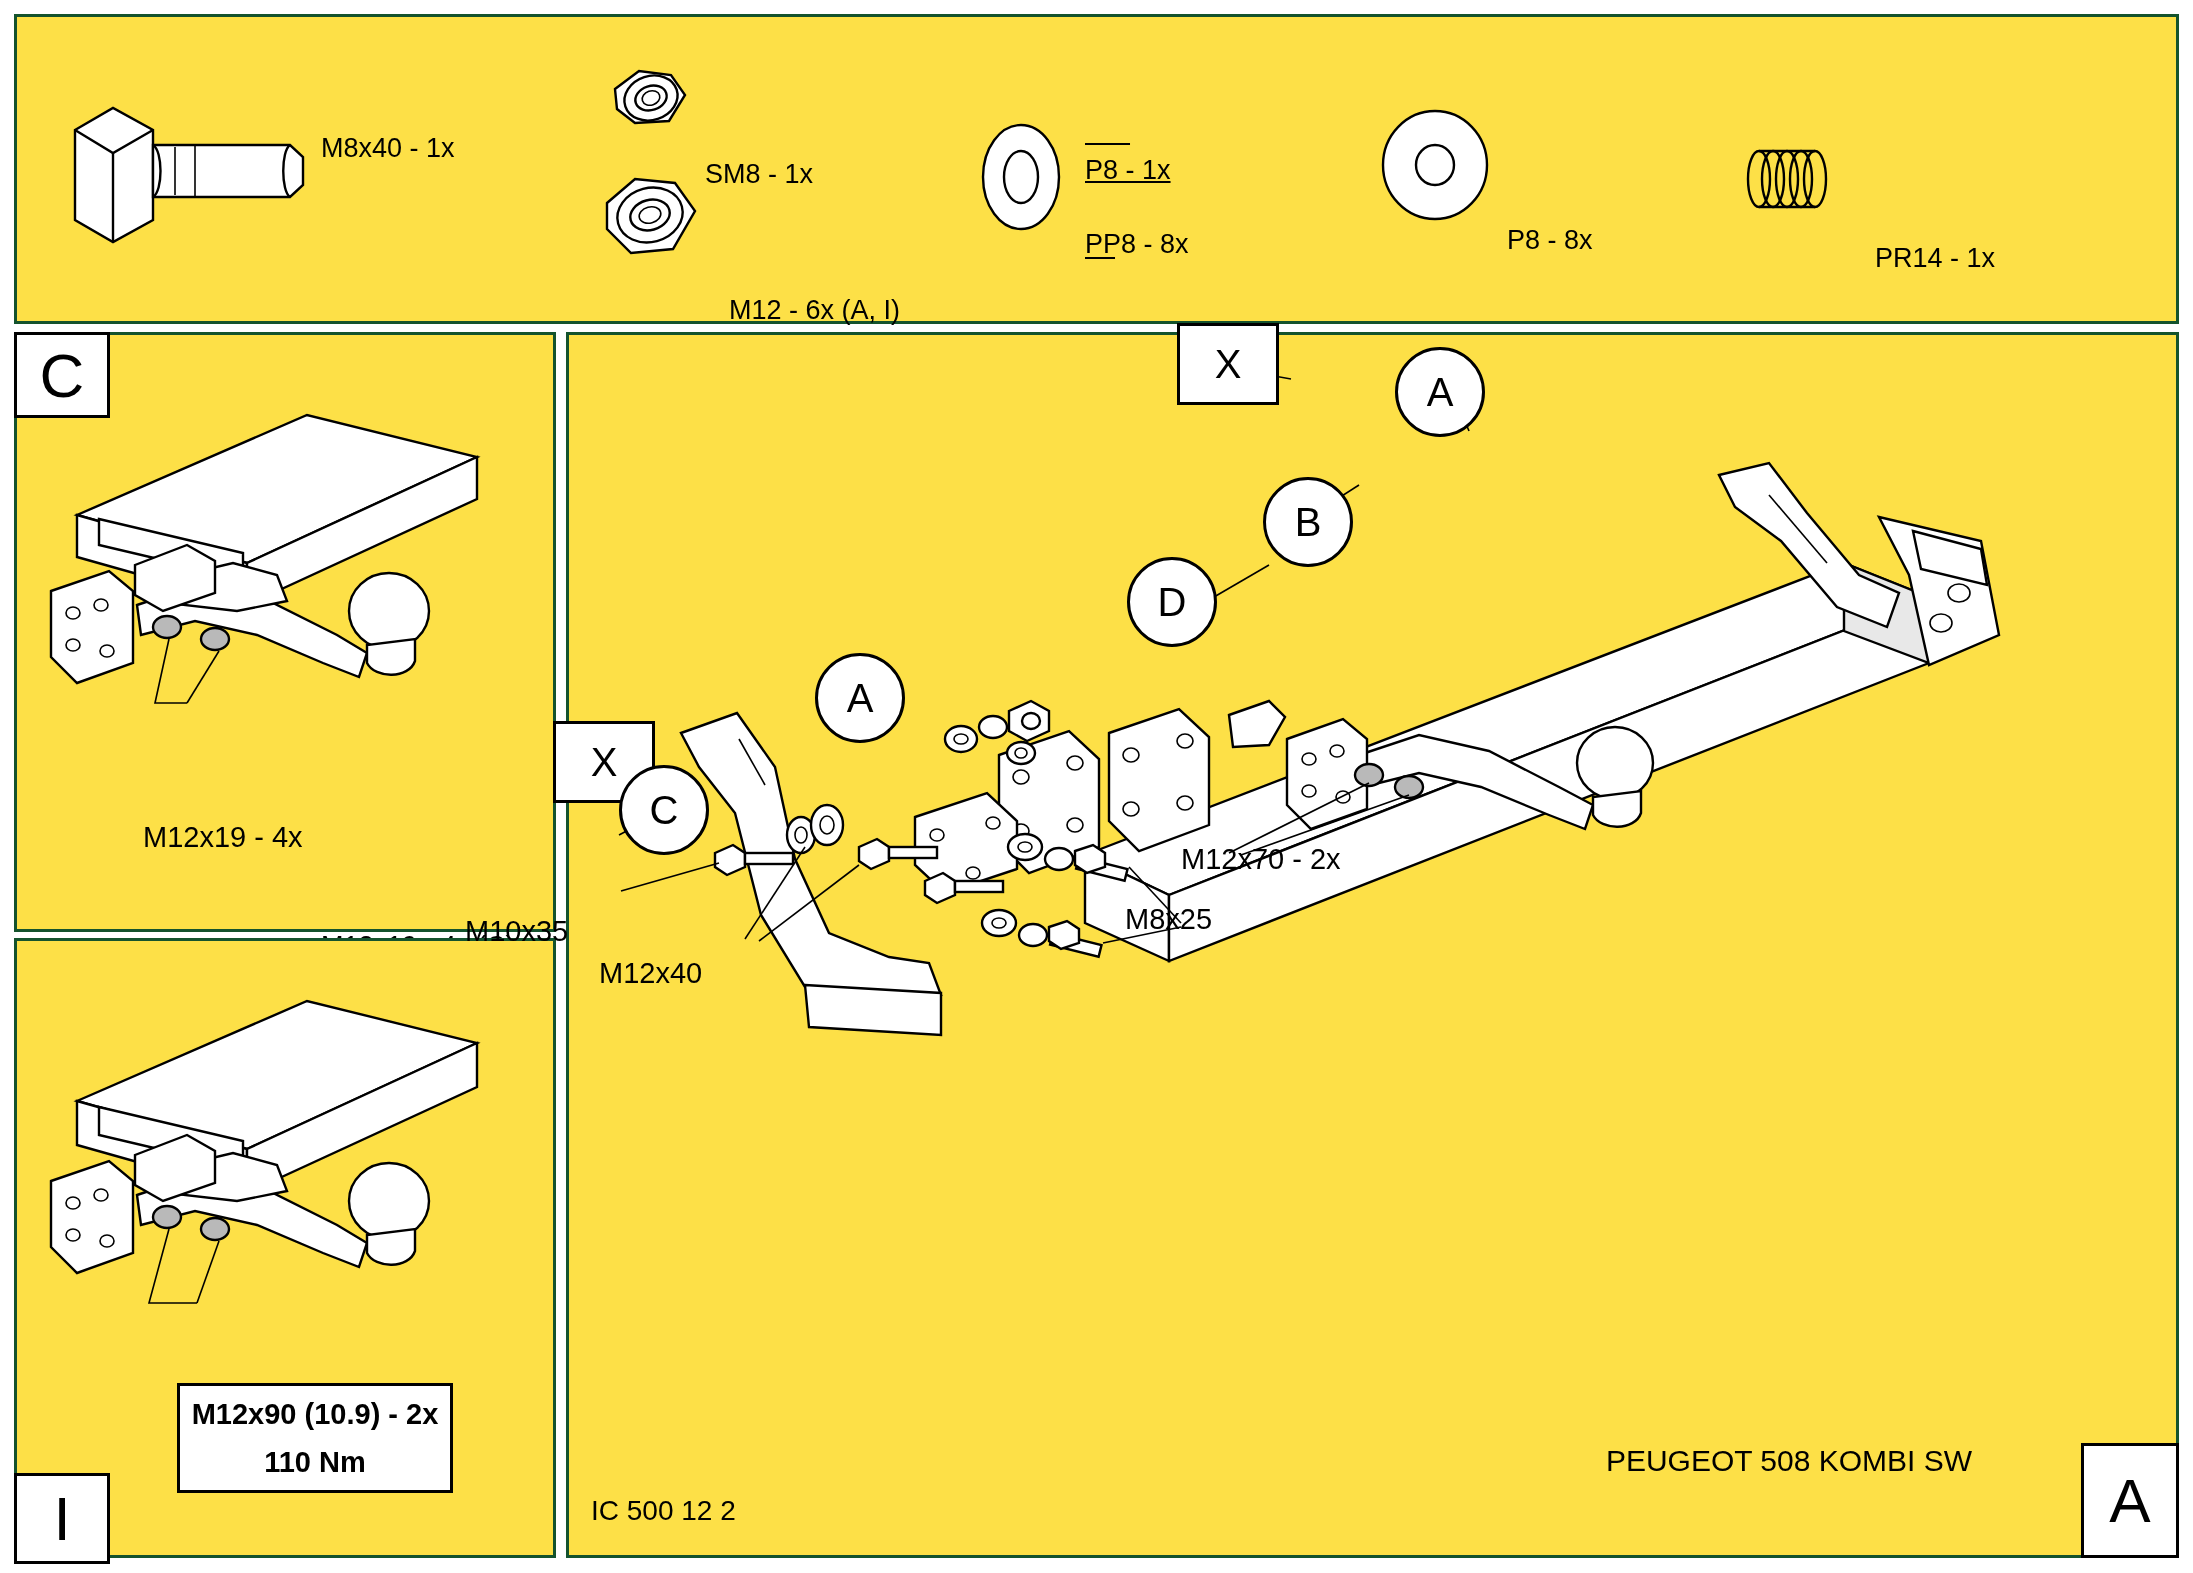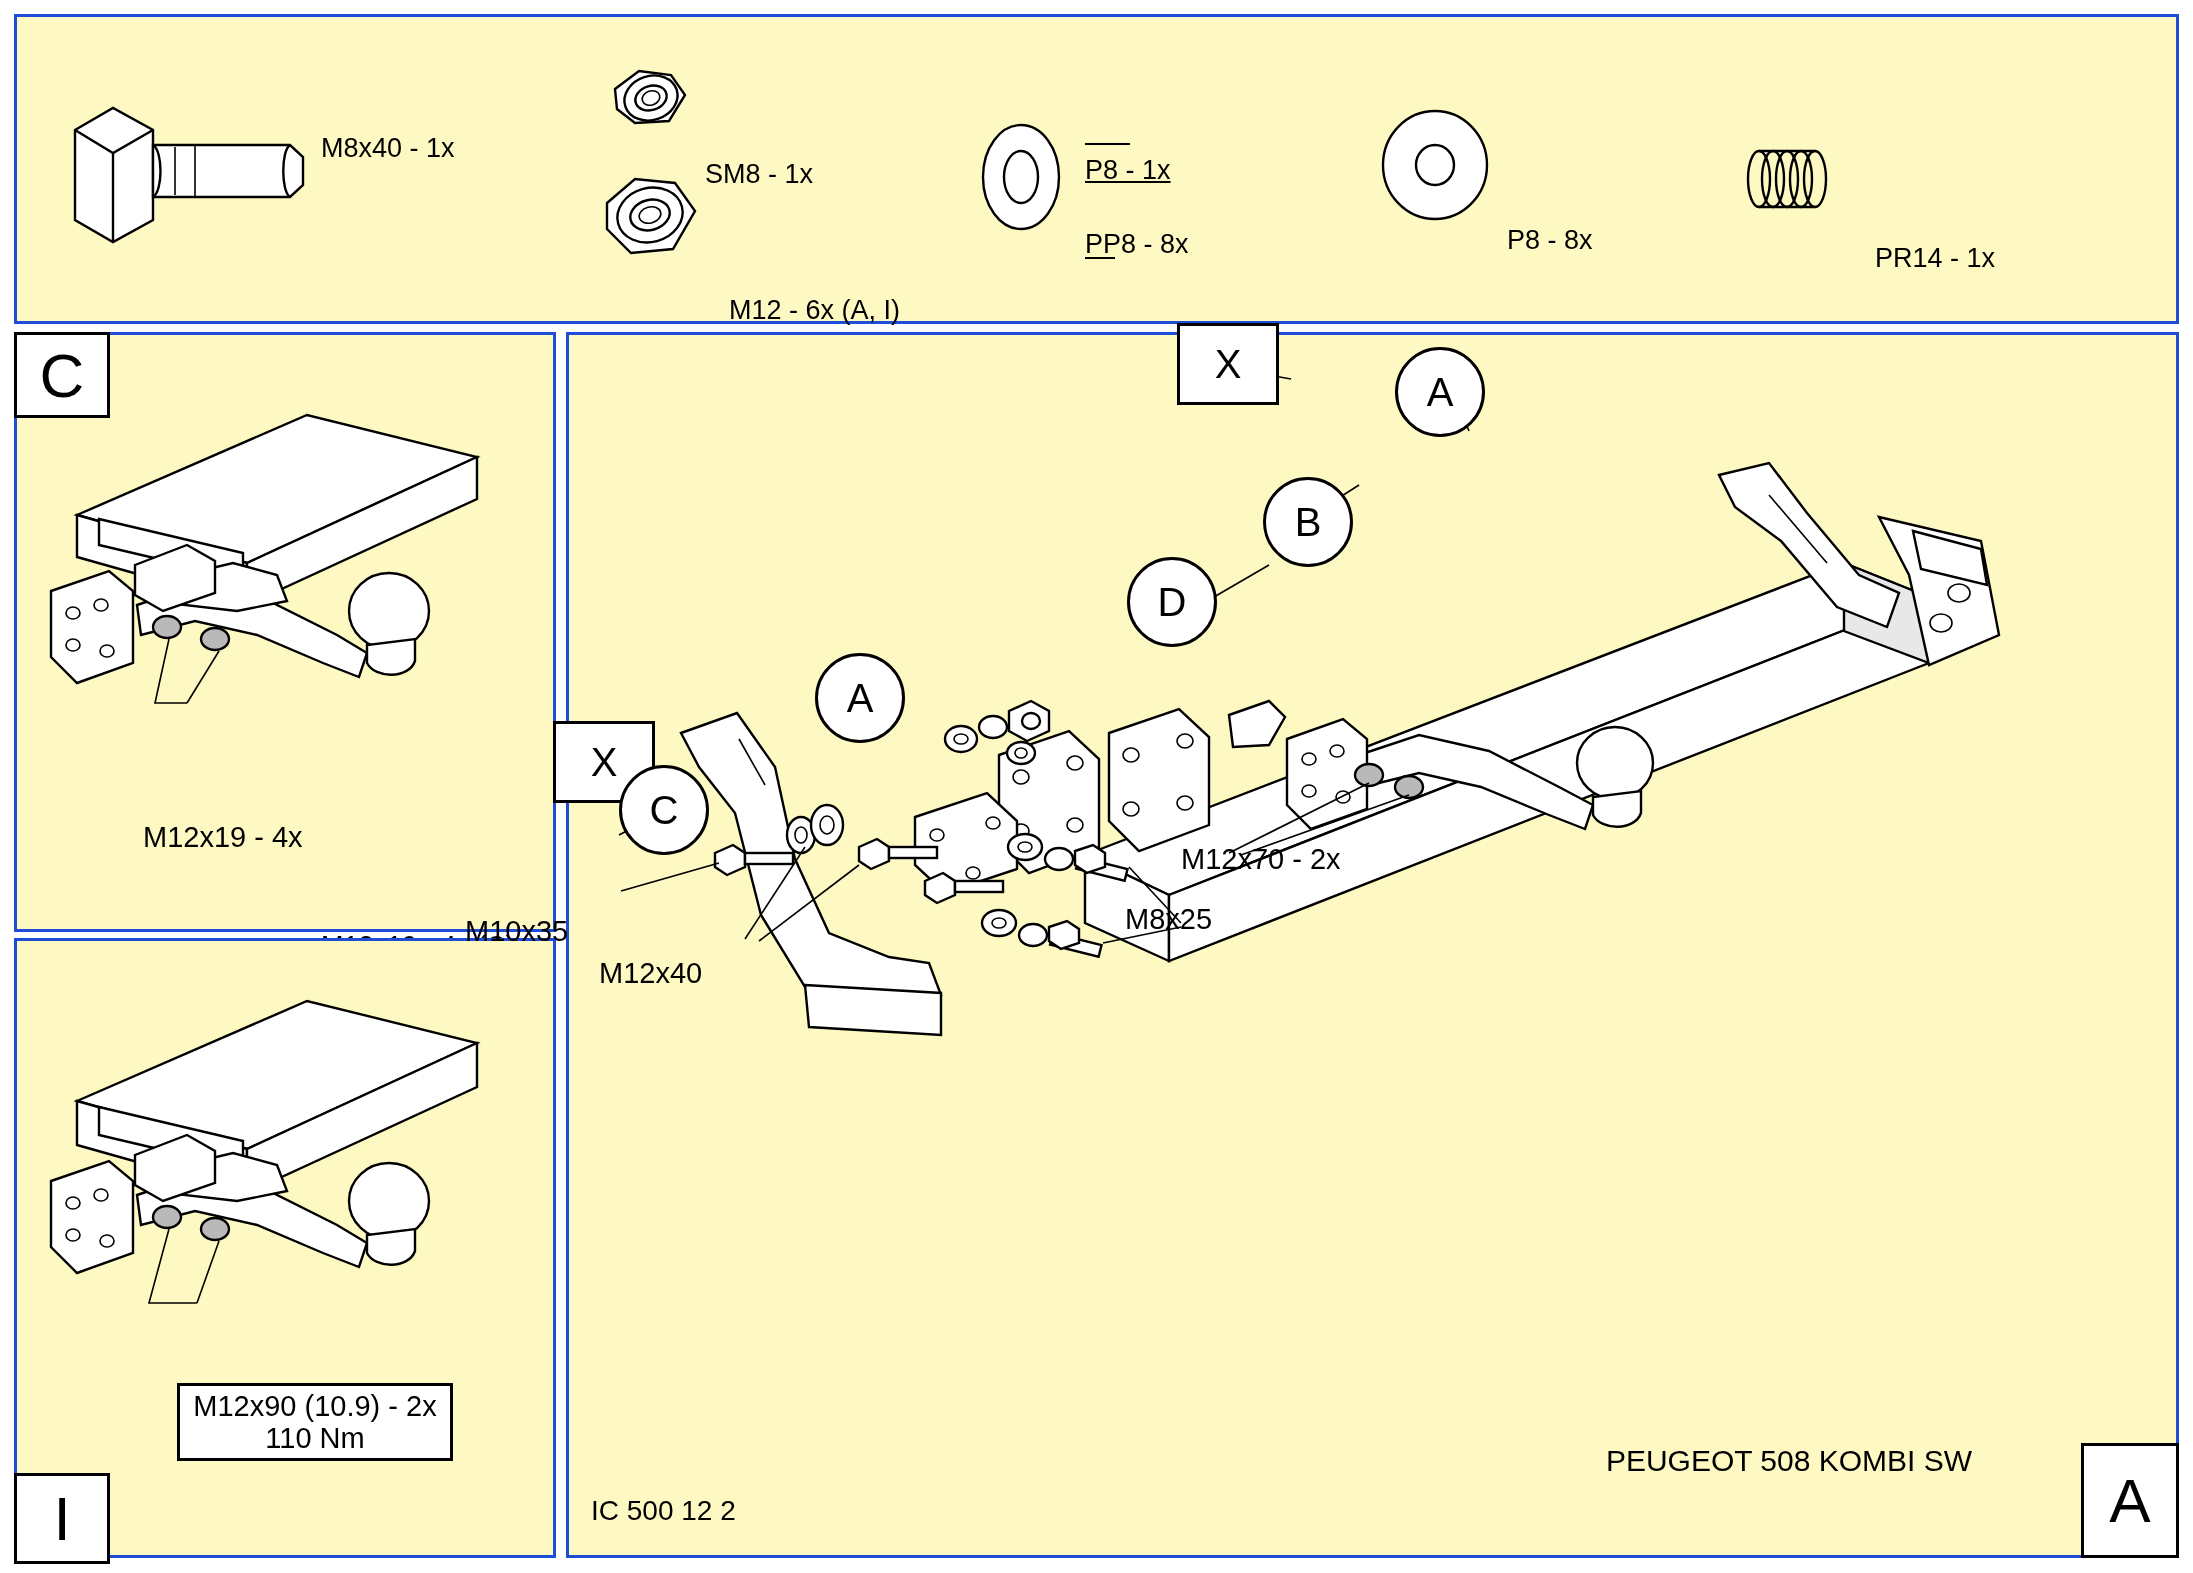--- a/index.html
+++ b/index.html
@@ -16,23 +16,23 @@
   }
   .sheet {
     position: relative;
     width: 2193px;
     height: 1573px;
     box-sizing: border-box;
   }
   
   .box {
     position: absolute;
-    border: 3px solid #1d4ed8;
+    border: 3px solid #14532d;
     box-sizing: border-box;
-    background: #fef9c3;
+    background: #fde047;
   }
   
   #parts-legend {
     left: 14px;
     top: 14px;
     width: 2165px;
     height: 310px;
   }
   .legend-group {
     position: absolute;
@@ -102,22 +102,23 @@
     font-size: 29px;
     white-space: pre;
   }
   .lbl-boxed {
     position: absolute;
     border: 3px solid #000;
     background: #fff;
     font-size: 29px;
     text-align: center;
     padding: 4px 10px;
-    line-height: 32px;
+    line-height: 48px;
     white-space: pre;
+    font-weight: bold;
   }
   .footer-title {
     position: absolute;
     font-size: 30px;
     text-align: center;
     line-height: 40px;
     white-space: pre;
   }
   .footer-code {
     position: absolute;

